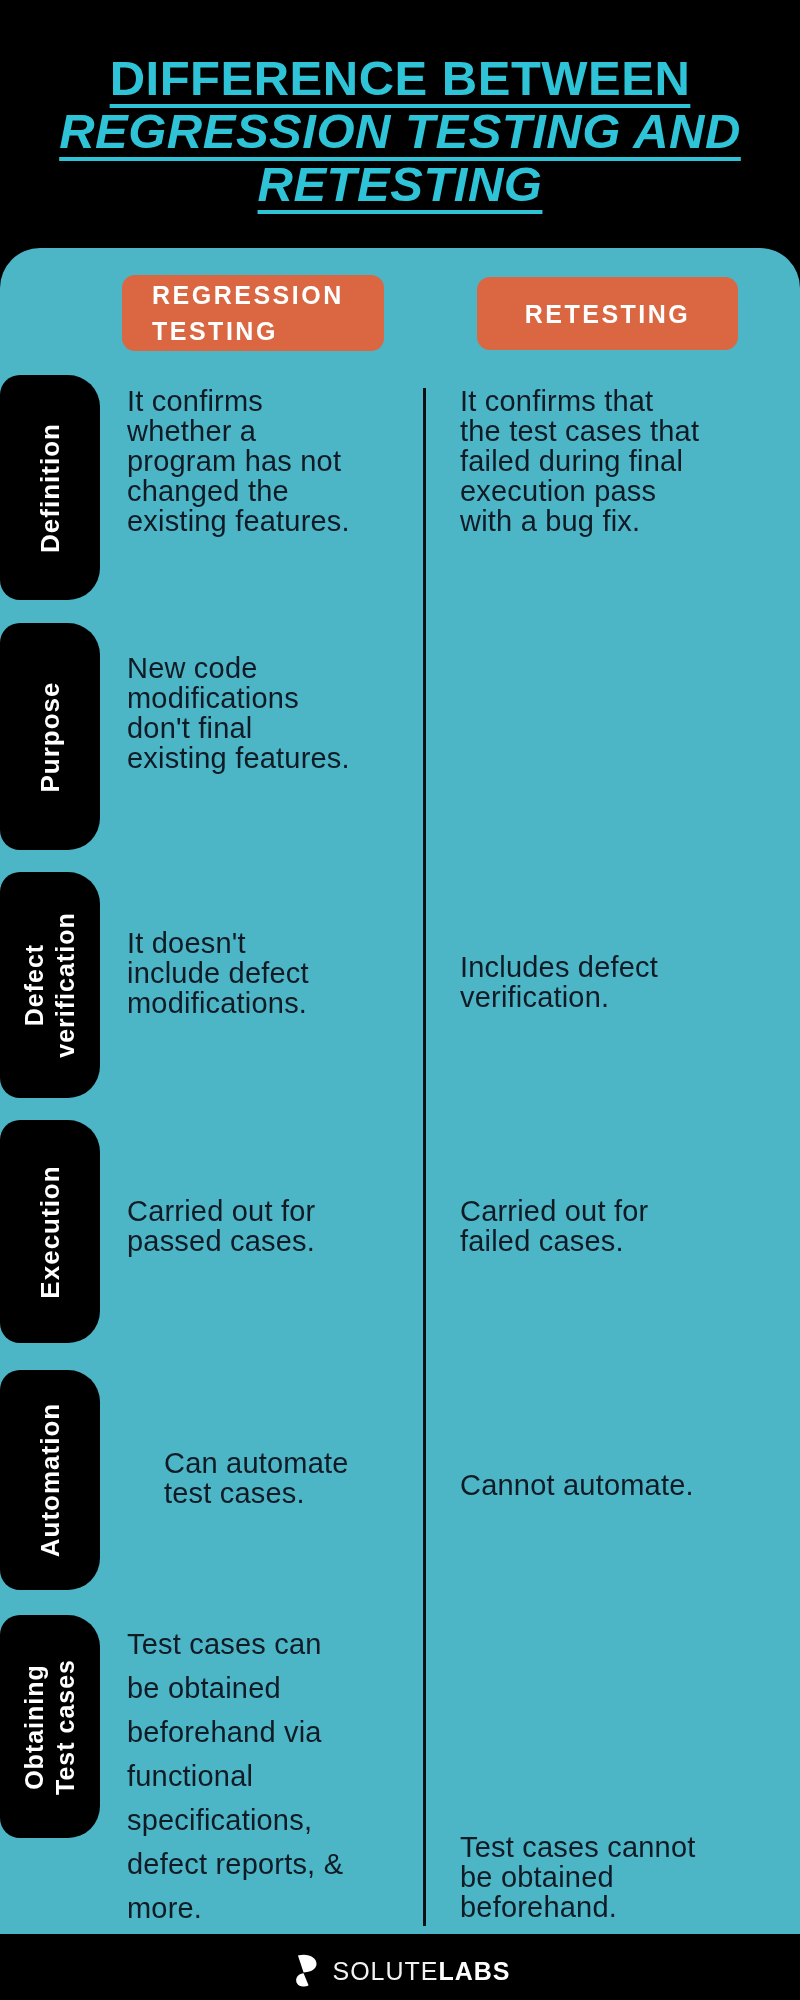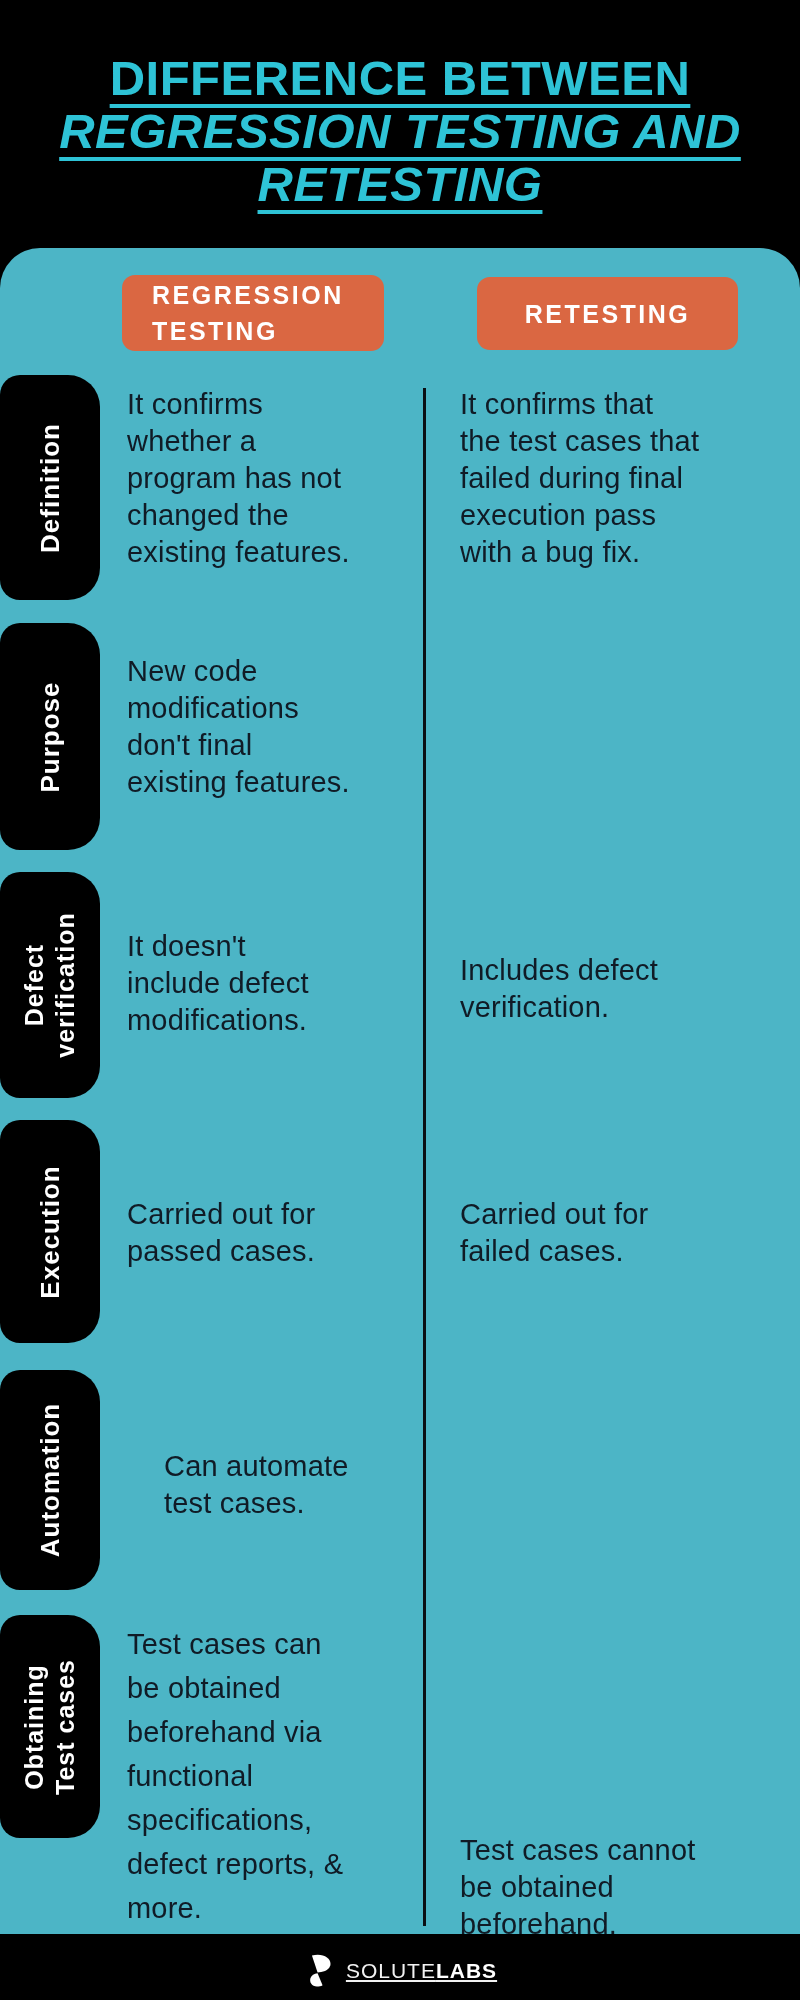--- a/index.html
+++ b/index.html
@@ -71,38 +71,37 @@
     letter-spacing:1px;
     text-align:center;
     white-space:pre-line;
   }
   .rowlabel.two .vtext{font-size:25px;}
   
   .cell{
     position:absolute;
     color:#101b26;
     font-size:29px;
-    line-height:37px;
+    line-height:30px;
     letter-spacing:.2px;
     white-space:pre-line;
   }
   .cell.left{left:127px;width:300px;}
   .cell.right{left:460px;width:330px;}
   
   .footer{
     position:absolute;left:0;top:1942px;width:800px;height:58px;
     display:flex;align-items:center;justify-content:center;gap:11px;
     background:#000;
   }
   .brand{
     color:#f2f2f2;
-    font-size:21px;
+    font-size:25px;
     letter-spacing:1px;
     font-weight:400;
-    text-decoration:underline;
   }
   .brand b{font-weight:bold;color:#ffffff;}
 </style>
 </head>
 <body>
 
 <div class="page">
 
   <div class="title">
     <span class="tline">DIFFERENCE BETWEEN</span><br>
@@ -155,20 +154,21 @@
   <div class="cell left" style="top:1196px;">Carried out for
 passed cases.</div>
   <div class="cell right" style="top:1196px;">Carried out for
 failed cases.</div>
 
   <div class="rowlabel" style="top:1370px;height:220px;">
     <div class="vtext" style="width:220px;">Automation</div>
   </div>
   <div class="cell left" style="top:1448px;margin-left:37px;">Can automate
 test cases.</div>
+  <div class="cell right" style="top:1470px;">Cannot automate.</div>
 
   <div class="rowlabel two" style="top:1615px;height:223px;">
     <div class="vtext" style="width:223px;">Obtaining
 Test cases</div>
   </div>
   <div class="cell left" style="top:1622px;line-height:44px;">Test cases can
 be obtained
 beforehand via
 functional
 specifications,

